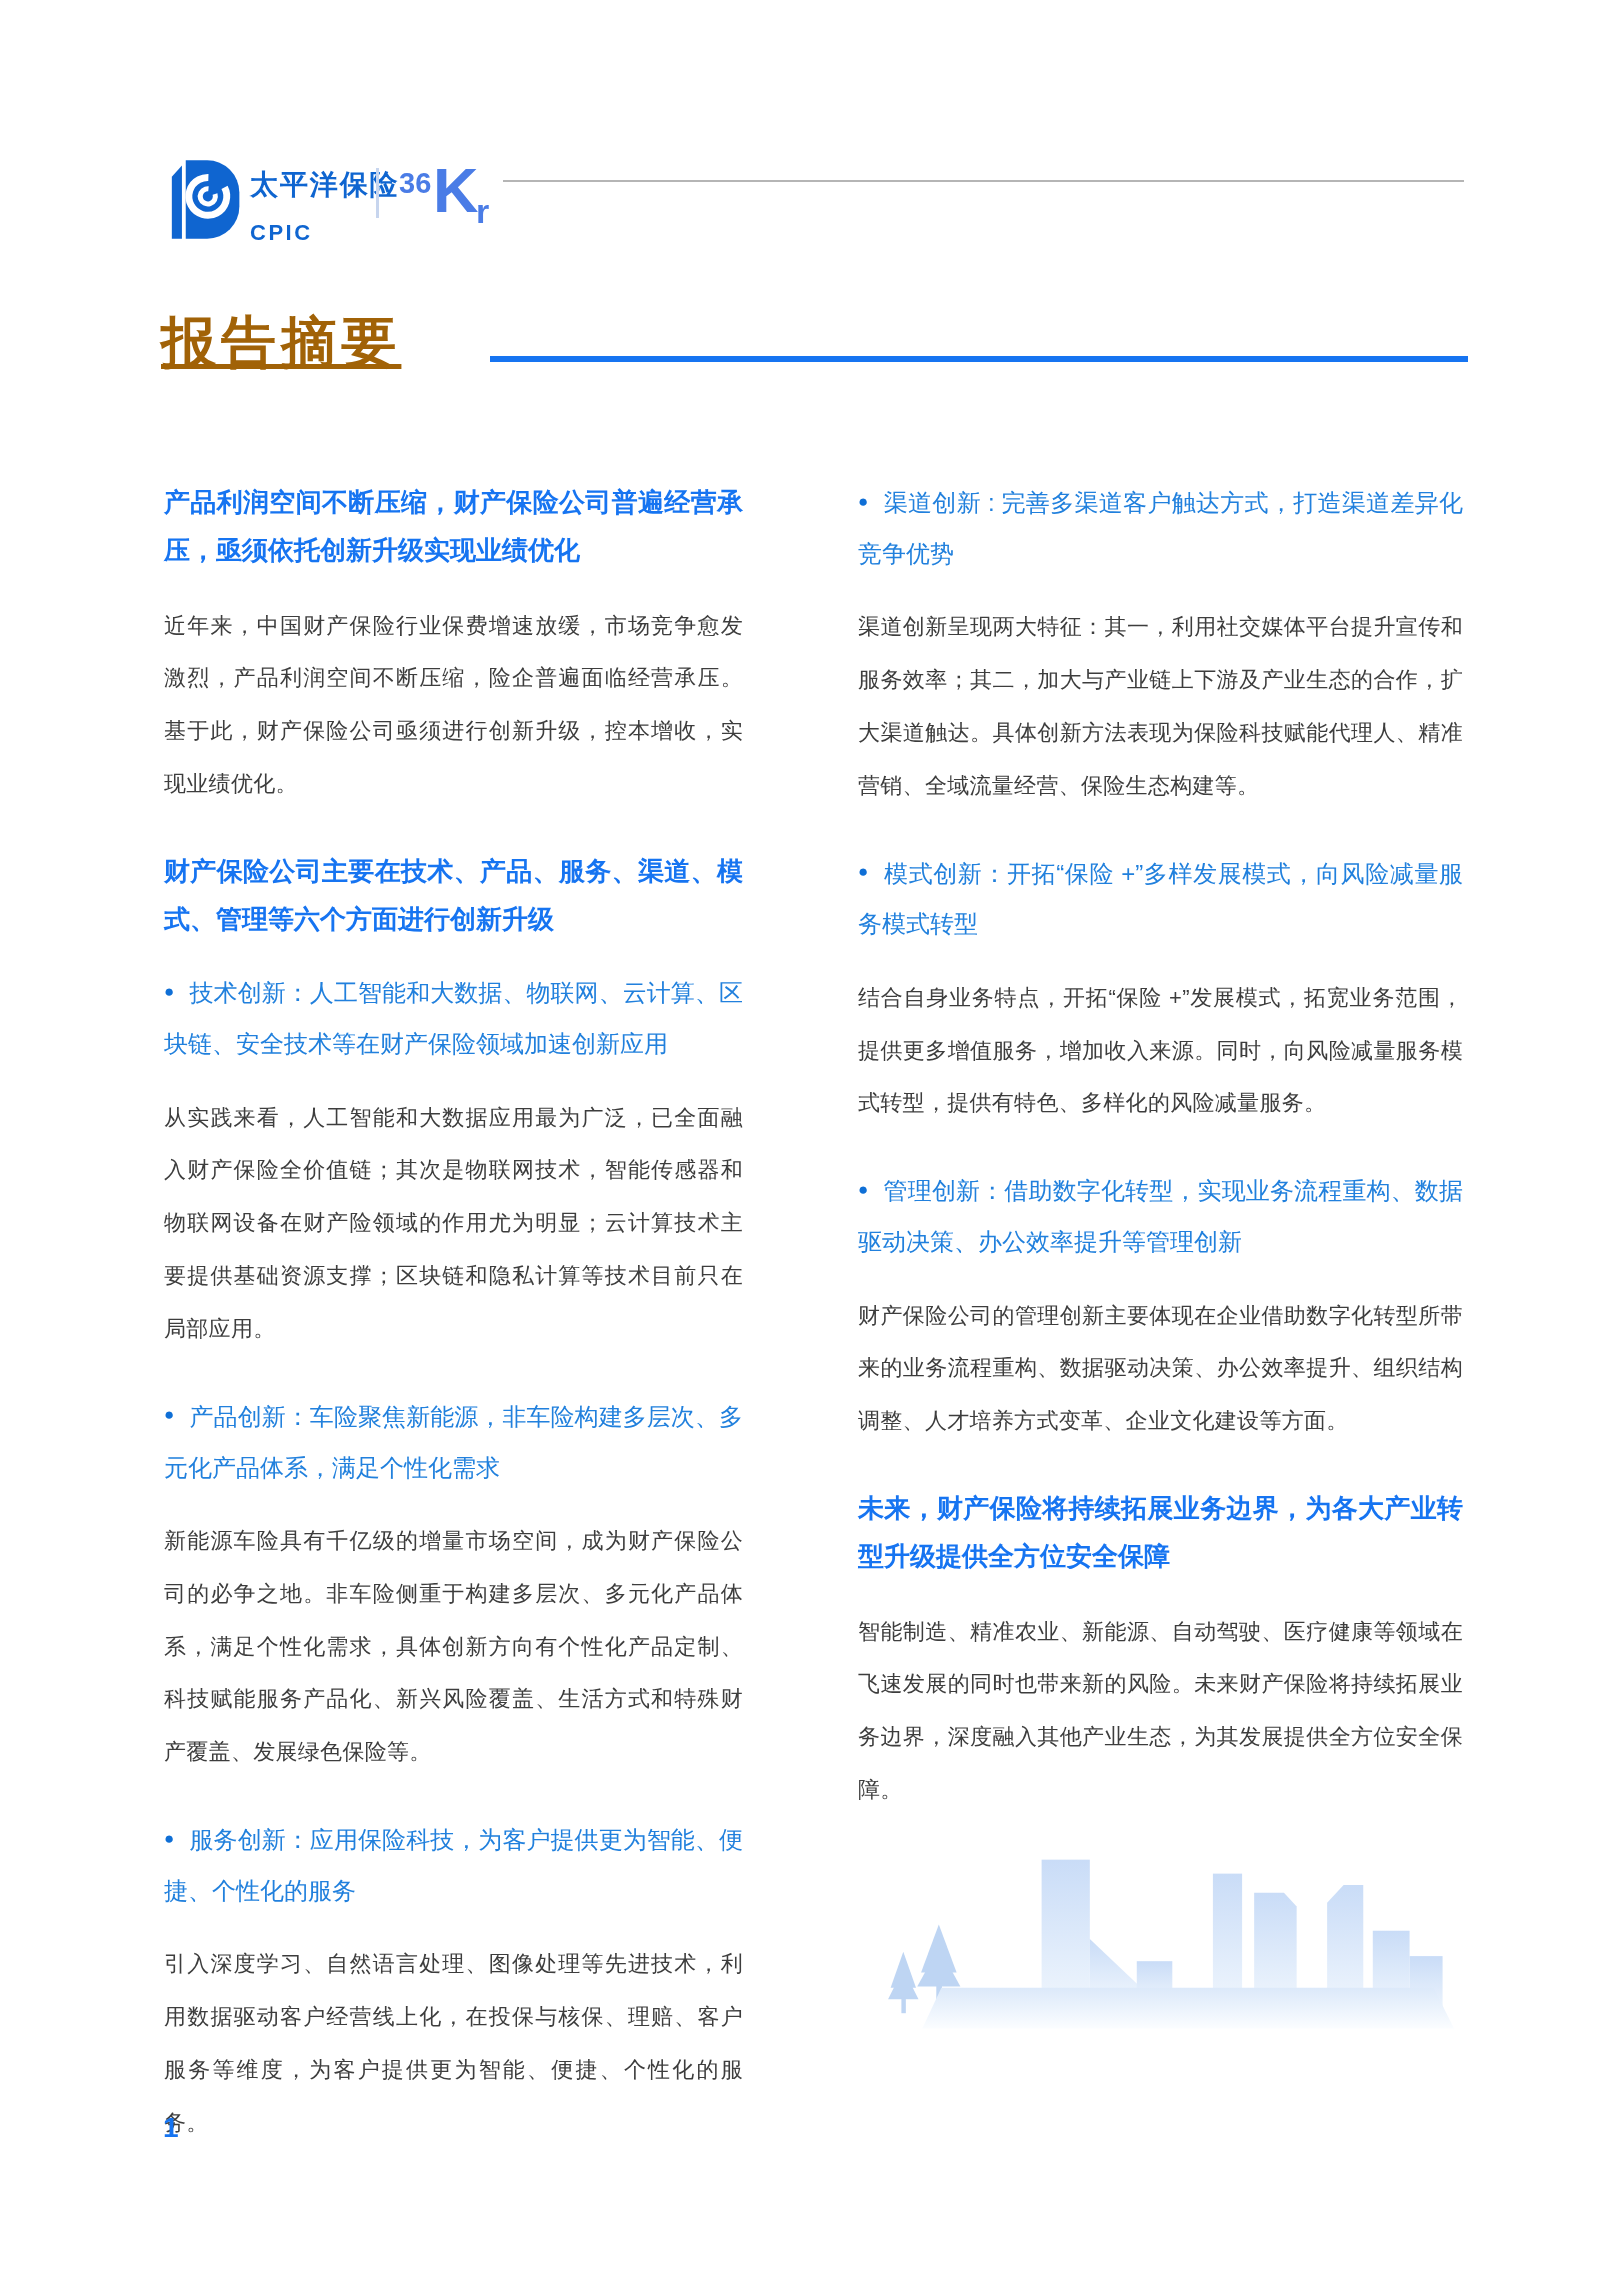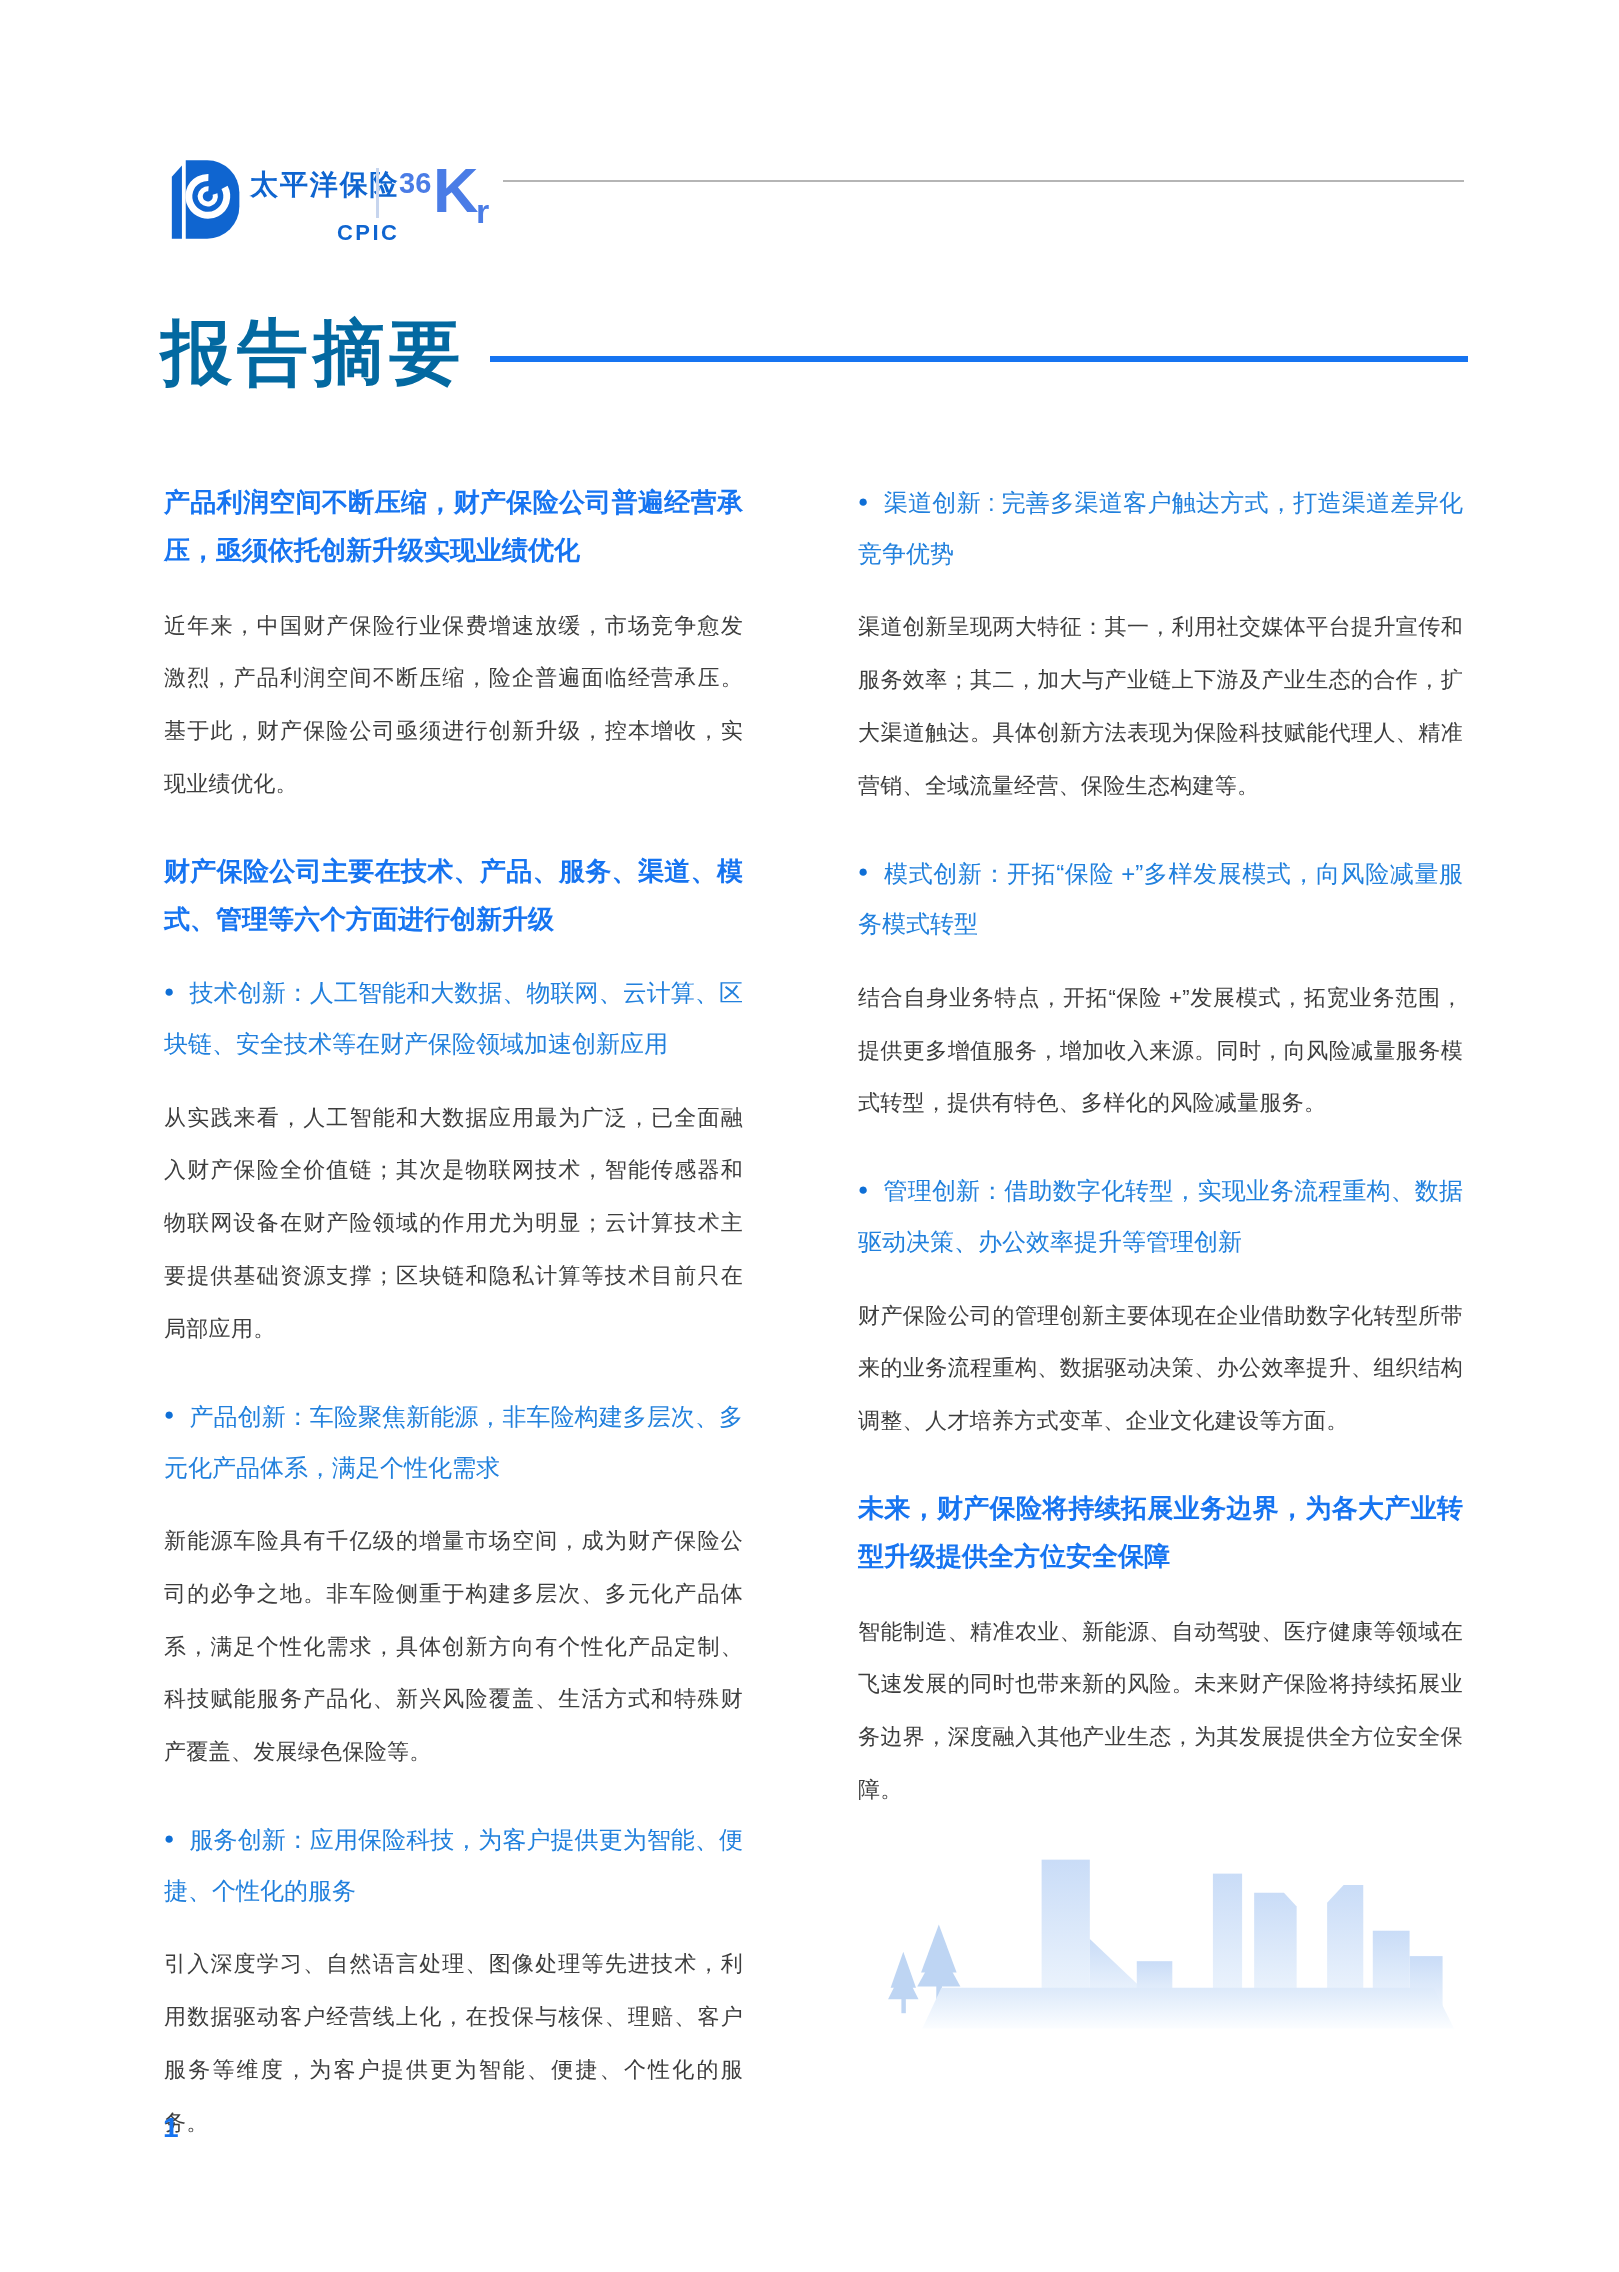--- a/index.html
+++ b/index.html
@@ -6,34 +6,34 @@
   html,body { background:#ffffff; }
   body { font-family:"Liberation Sans", sans-serif; }
   .page {
     position:relative; width:1620px; height:2273px;
     background:#ffffff; overflow:hidden;
   }
 
   
   .header { position:absolute; left:0; top:0; width:100%; }
   .cpic-emblem { position:absolute; left:163px; top:160px; width:77px; height:79px; }
-  .cpic-text { position:absolute; left:250px; top:170px;text-align:right; }
+  .cpic-text { position:absolute; left:250px; top:170px; }
   .cpic-cn { font-size:28px; font-weight:700; color:#0f65d0; letter-spacing:1.9px; line-height:1.1; }
   .cpic-en { font-size:22px; font-weight:700; color:#0f65d0; letter-spacing:2.5px; margin-top:19px; }
   .logo-divider { position:absolute; left:376px; top:168px; width:2.5px; height:50px; background:#c7d5ee; }
   .kr-logo { position:absolute; left:399px; top:159px; width:108px; height:95px; color:#4a7ce6; }
   .kr-36 { position:absolute; left:0; top:7.6px; font-size:29px; font-weight:800; }
   .kr-k  { position:absolute; left:34px; top:-5.1px; font-size:63px; font-weight:800; }
   .kr-r  { position:absolute; left:77px; top:33px; font-size:34px; font-weight:800; }
   .header-rule { position:absolute; left:503px; top:180px; width:961px; height:1.9px; background:#b5b5b5; }
 
   
   .page-title {
     position:absolute; left:161px; top:306px;
-    font-size:71px; font-weight:800; color:#0369a1; letter-spacing:5.1px;
+    font-size:55px; font-weight:800; color:#a16207; letter-spacing:5.1px;text-decoration:underline;
   }
   .title-rule { position:absolute; left:490px; top:356px; width:978px; height:5.7px; background:#1674f1; }
 
   
   .col { position:absolute; top:478px; }
   .col-left  { left:164px;  width:579px; }
   .col-right { left:858px; width:605px; }
 
   h2.section {
     font-size:26px; font-weight:700; color:#1674f1;

